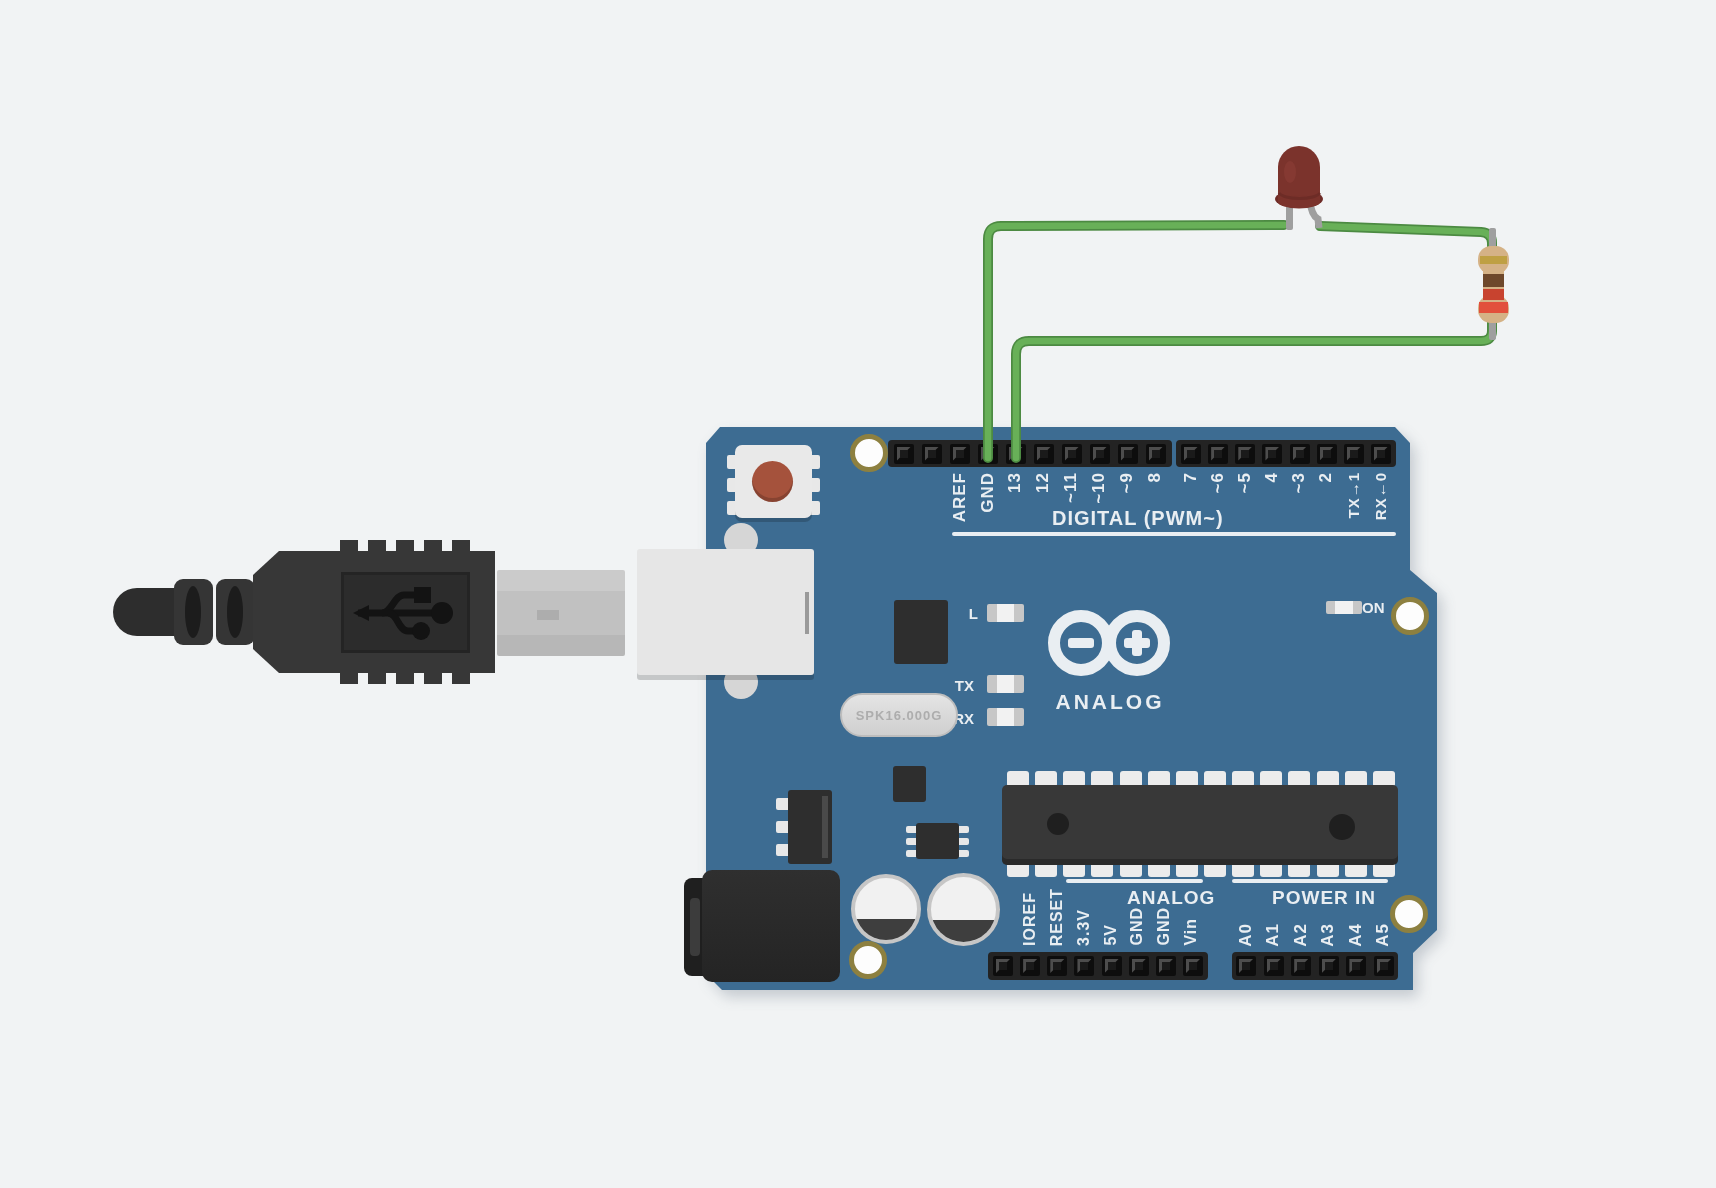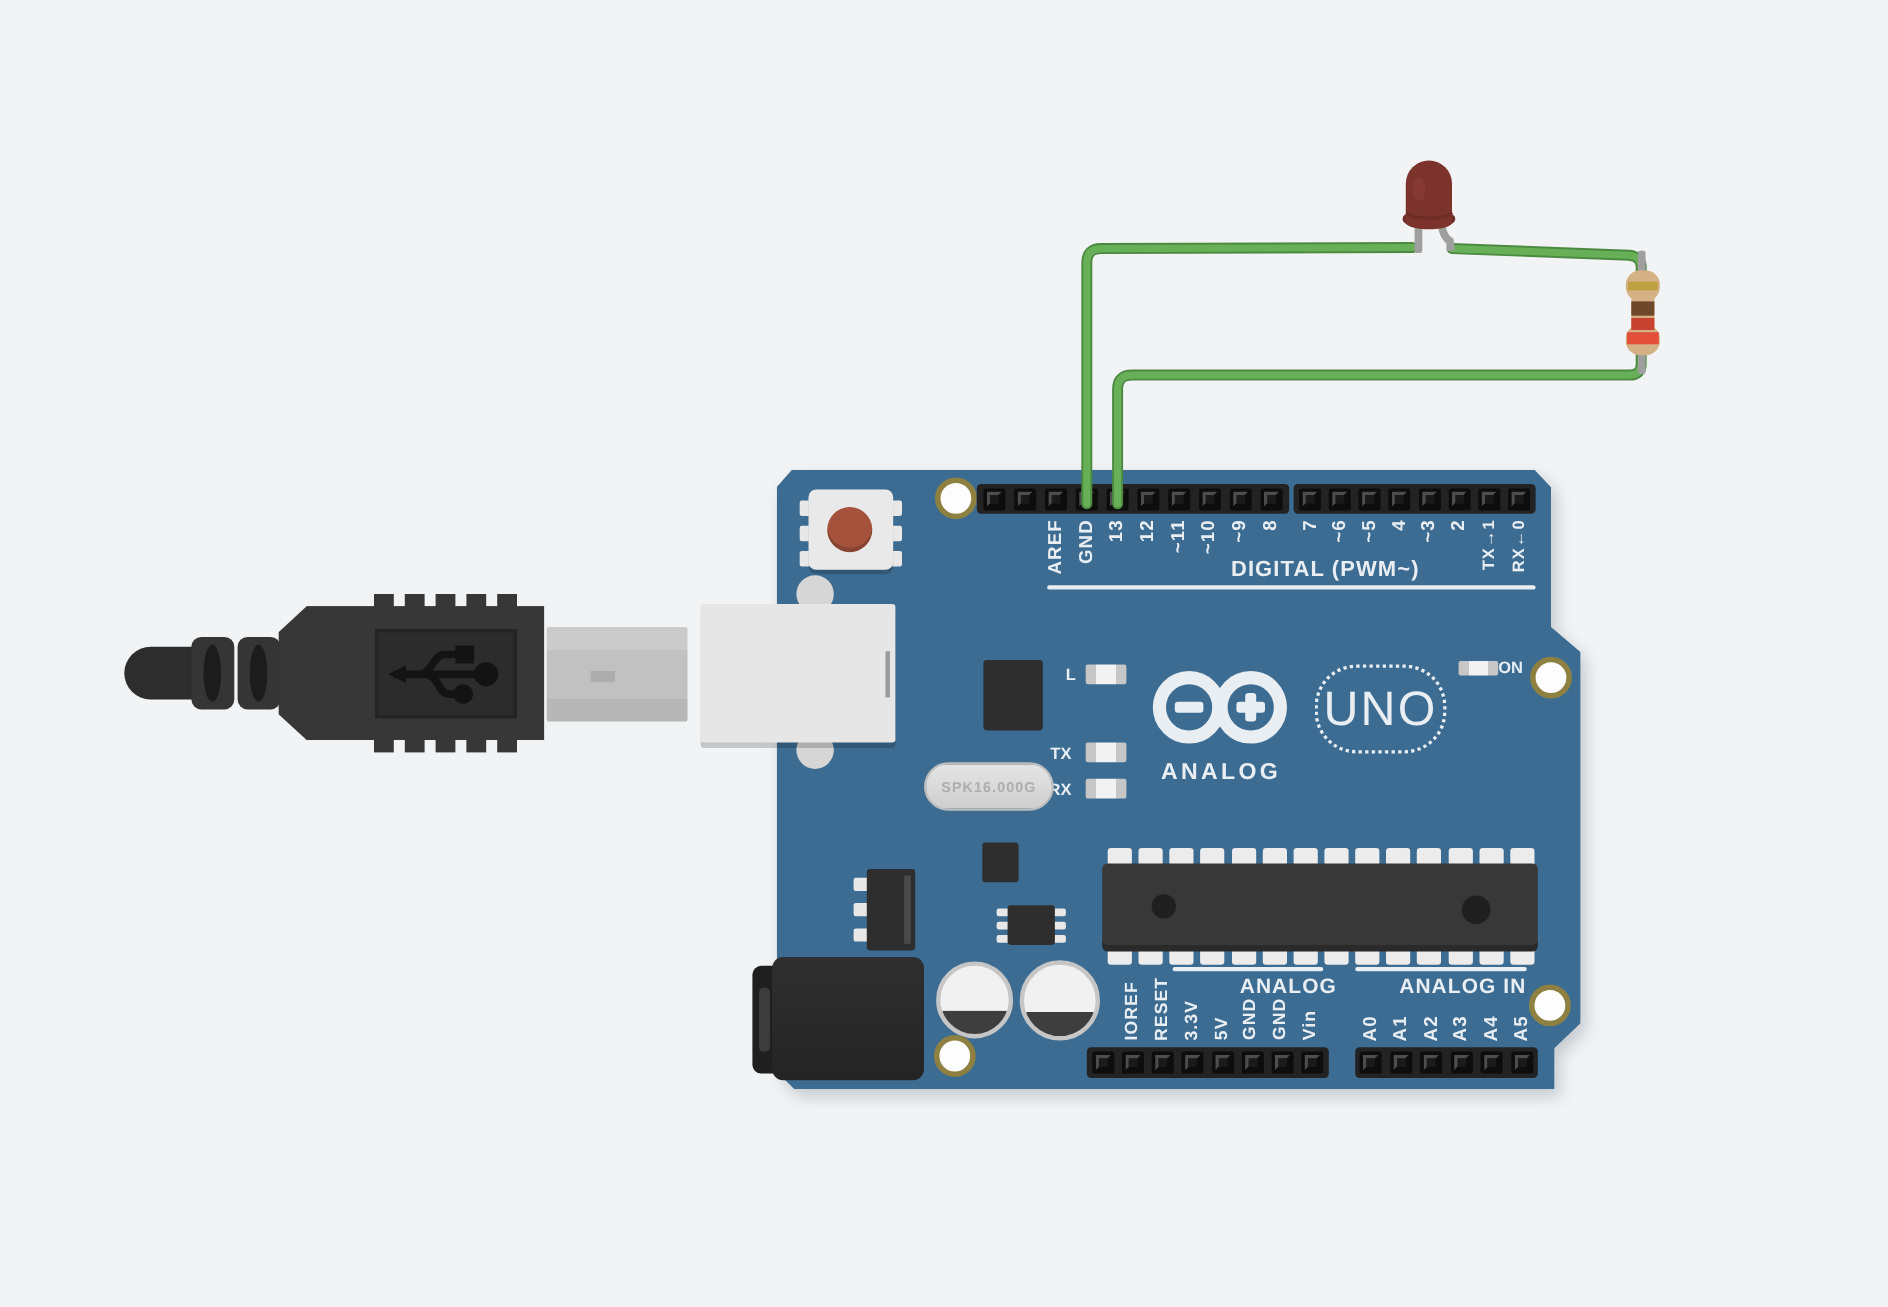--- a/index.html
+++ b/index.html
@@ -106,34 +106,31 @@
 
   <div class="vlabel" style="left:1180px;top:472px;">7</div>
   <div class="vlabel" style="left:1207px;top:472px;">~6</div>
   <div class="vlabel" style="left:1234px;top:472px;">~5</div>
   <div class="vlabel" style="left:1261px;top:472px;">4</div>
   <div class="vlabel" style="left:1288px;top:472px;">~3</div>
   <div class="vlabel" style="left:1315px;top:472px;">2</div>
   <div class="vlabel" style="left:1343px;top:472px;font-size:15px;">TX→1</div>
   <div class="vlabel" style="left:1370px;top:472px;font-size:15px;">RX←0</div>
 
-  <div class="caption" style="left:1119px;top:507px;">DIGITAL (PWM~)</div>
+  <div class="caption" style="left:1052px;top:507px;">DIGITAL (PWM~)</div>
   <div class="silkline" style="left:952px;top:532px;width:444px;"></div>
 
   <div class="ledlabel" style="left:948px;top:605px;width:30px;">L</div>
   <div class="ledrect" style="left:987px;top:604px;"></div>
   <div class="ledlabel" style="left:940px;top:677px;width:34px;">TX</div>
   <div class="ledrect" style="left:987px;top:675px;"></div>
   <div class="ledlabel" style="left:940px;top:710px;width:34px;">RX</div>
   <div class="ledrect" style="left:987px;top:708px;"></div>
 
   <div class="caption" style="left:1048px;top:690px;width:124px;text-align:center;font-size:21px;letter-spacing:3px;">ANALOG</div>
-  <div class="uno-badge">
-      <span>UNO</span>
-    </div>
 
   <div class="ledrect" style="left:1326px;top:601px;width:36px;height:13px;"></div>
   <div class="ledlabel" style="left:1362px;top:599px;width:28px;text-align:left;">ON</div>
 
   <div class="abs" style="left:724px;top:523px;width:34px;height:34px;border-radius:50%;background:#d6d6d6;"></div>
   <div class="abs" style="left:724px;top:665px;width:34px;height:34px;border-radius:50%;background:#d6d6d6;"></div>
   <div class="abs" style="left:637px;top:549px;width:177px;height:126px;background:#e6e6e6;border-radius:3px;box-shadow:0 5px 0 rgba(0,0,0,.18);">
     <div class="abs" style="left:168px;top:43px;width:4px;height:42px;background:#9a9a9a;"></div>
   </div>
 
@@ -206,21 +203,21 @@
       <div class="chipleg"></div>
     </div>
   <div class="abs" style="left:1002px;top:785px;width:396px;height:80px;background:#383838;border-radius:5px;box-shadow:inset 0 -6px 0 rgba(0,0,0,.25);">
     <div class="abs" style="left:45px;top:28px;width:22px;height:22px;border-radius:50%;background:#1f1f1f;"></div>
     <div class="abs" style="left:327px;top:29px;width:26px;height:26px;border-radius:50%;background:#1f1f1f;"></div>
   </div>
 
   <div class="silkline" style="left:1066px;top:879px;width:137px;"></div>
   <div class="caption" style="left:1127px;top:887px;font-size:19px;">ANALOG</div>
   <div class="silkline" style="left:1232px;top:879px;width:156px;"></div>
-  <div class="caption" style="left:1272px;top:887px;font-size:19px;">ANALOG IN</div>
+  <div class="caption" style="left:1272px;top:887px;font-size:19px;">POWER IN</div>
 
   <div class="vlabel" style="left:1019px;bottom:242px;font-size:16px;">IOREF</div>
   <div class="vlabel" style="left:1046px;bottom:242px;font-size:16px;">RESET</div>
   <div class="vlabel" style="left:1073px;bottom:242px;font-size:16px;">3.3V</div>
   <div class="vlabel" style="left:1100px;bottom:242px;font-size:16px;">5V</div>
   <div class="vlabel" style="left:1126px;bottom:242px;font-size:16px;">GND</div>
   <div class="vlabel" style="left:1153px;bottom:242px;font-size:16px;">GND</div>
   <div class="vlabel" style="left:1180px;bottom:242px;font-size:16px;">Vin</div>
 
   <div class="vlabel" style="left:1235px;bottom:241px;">A0</div>

